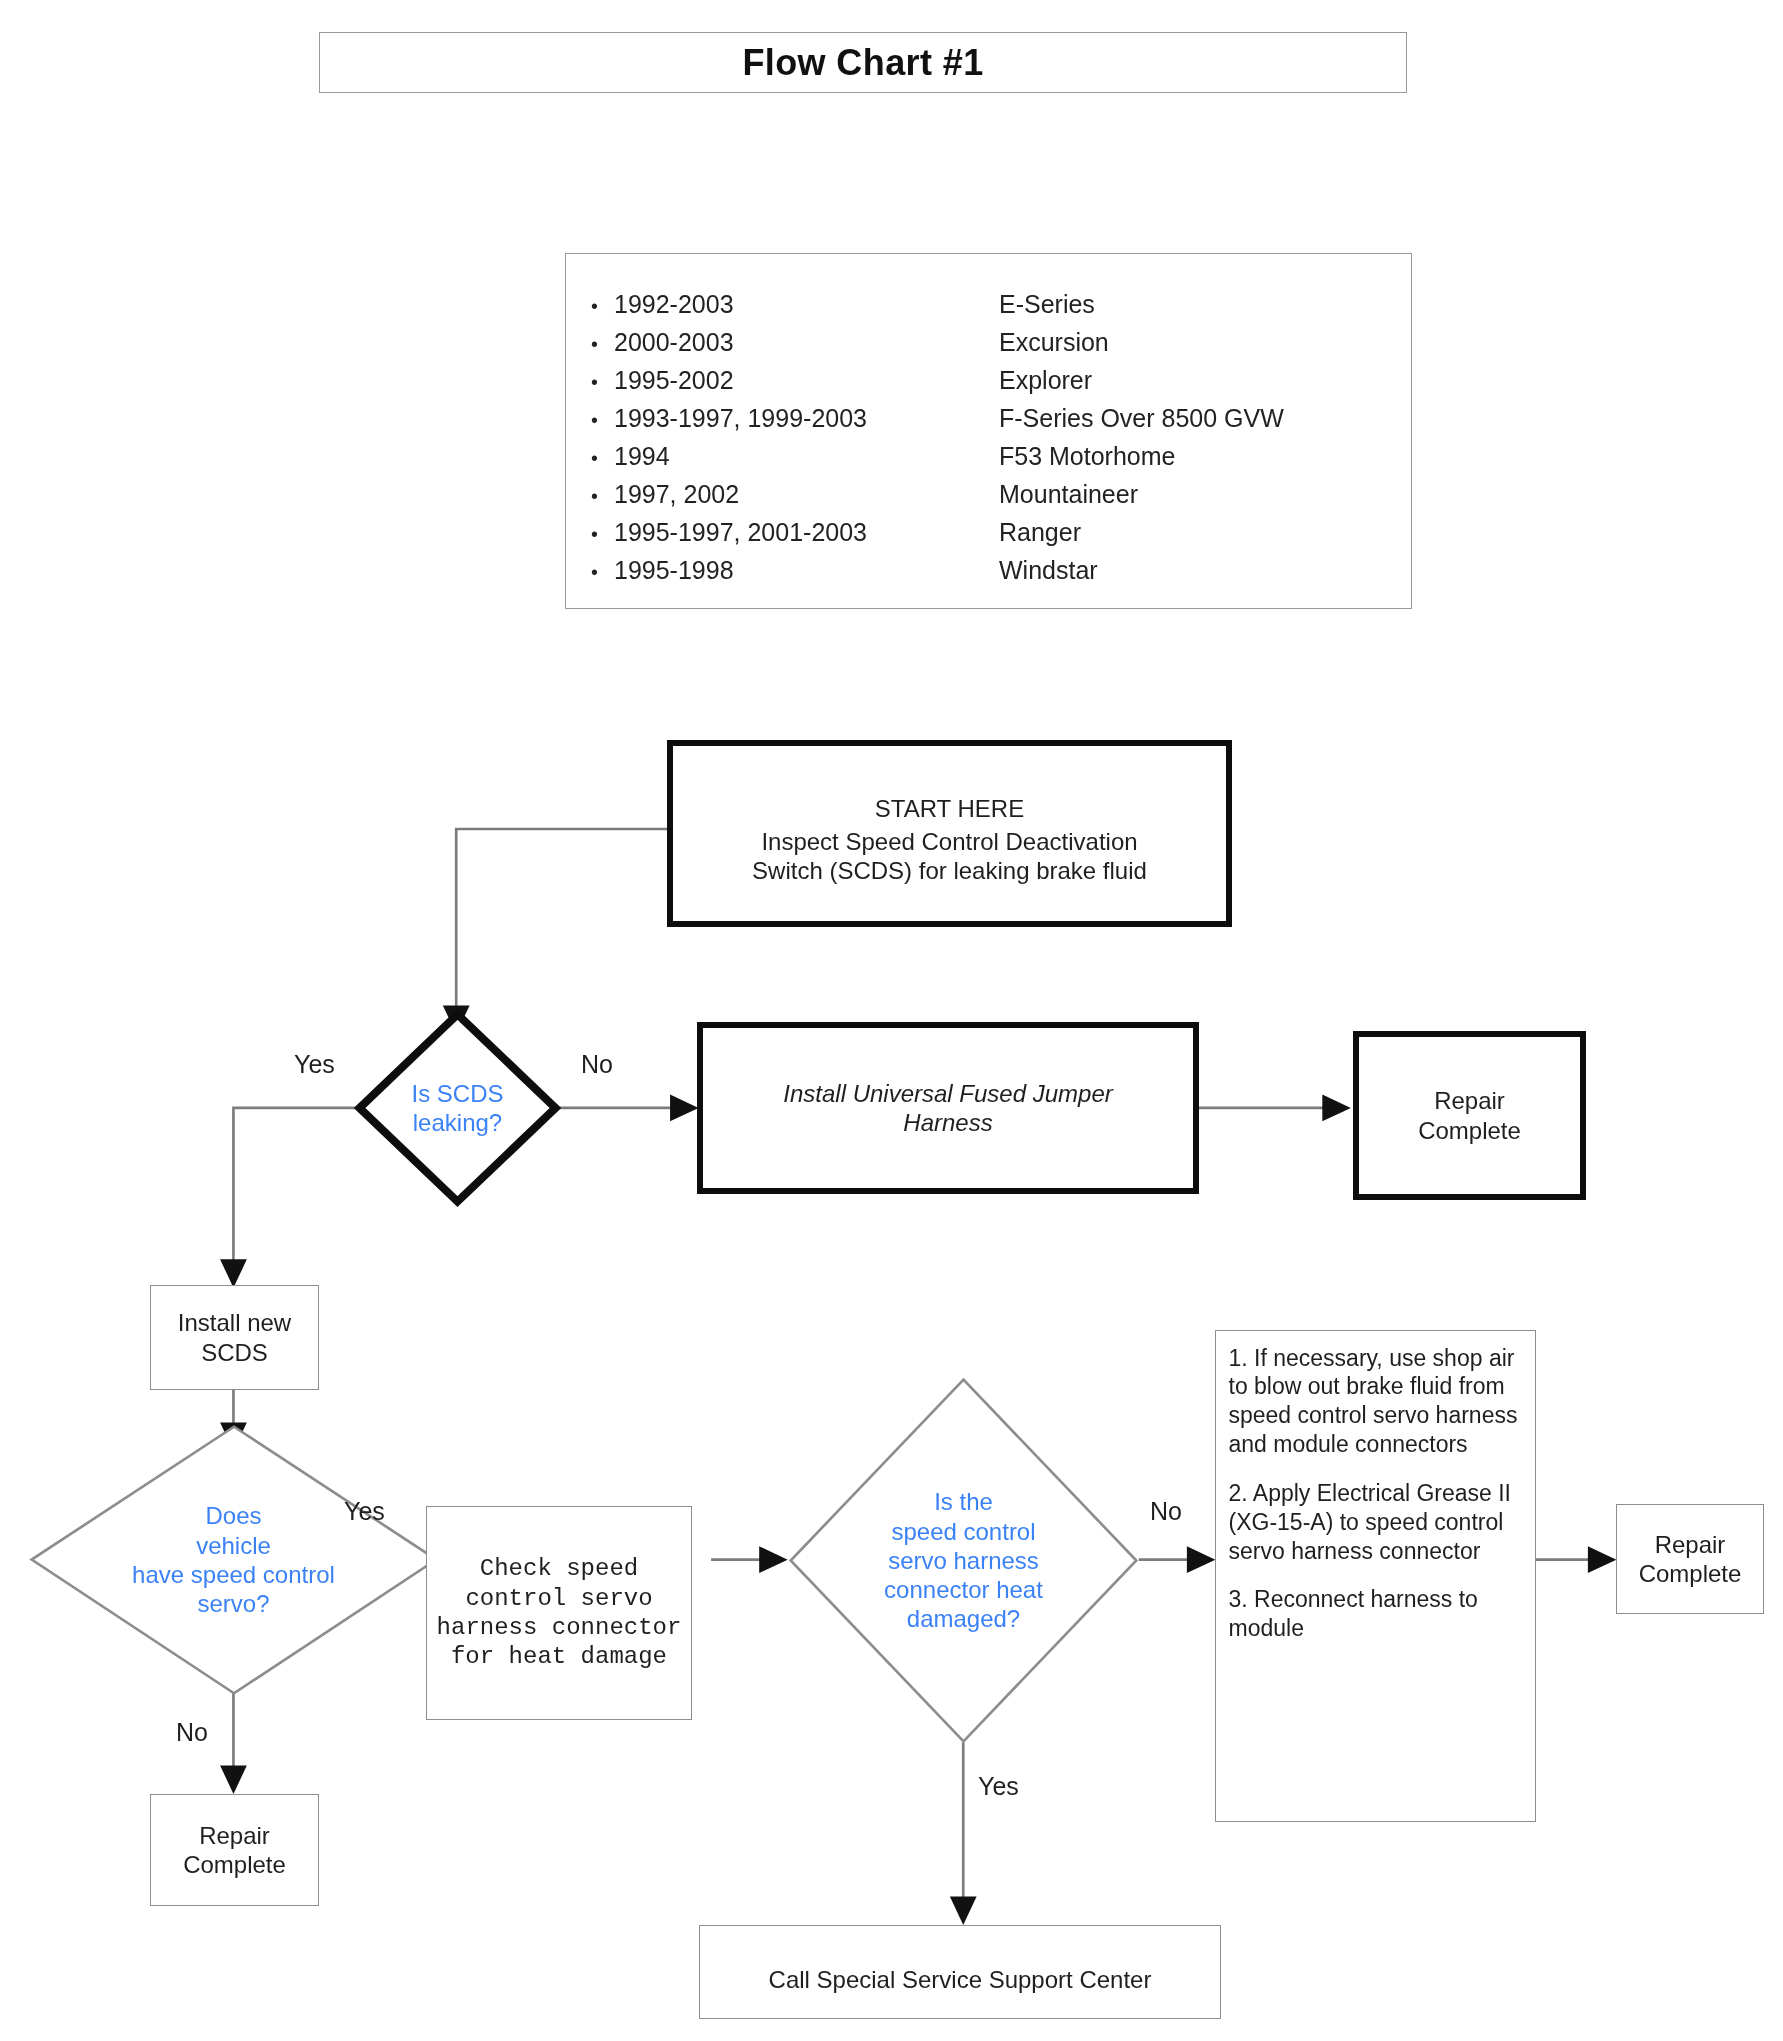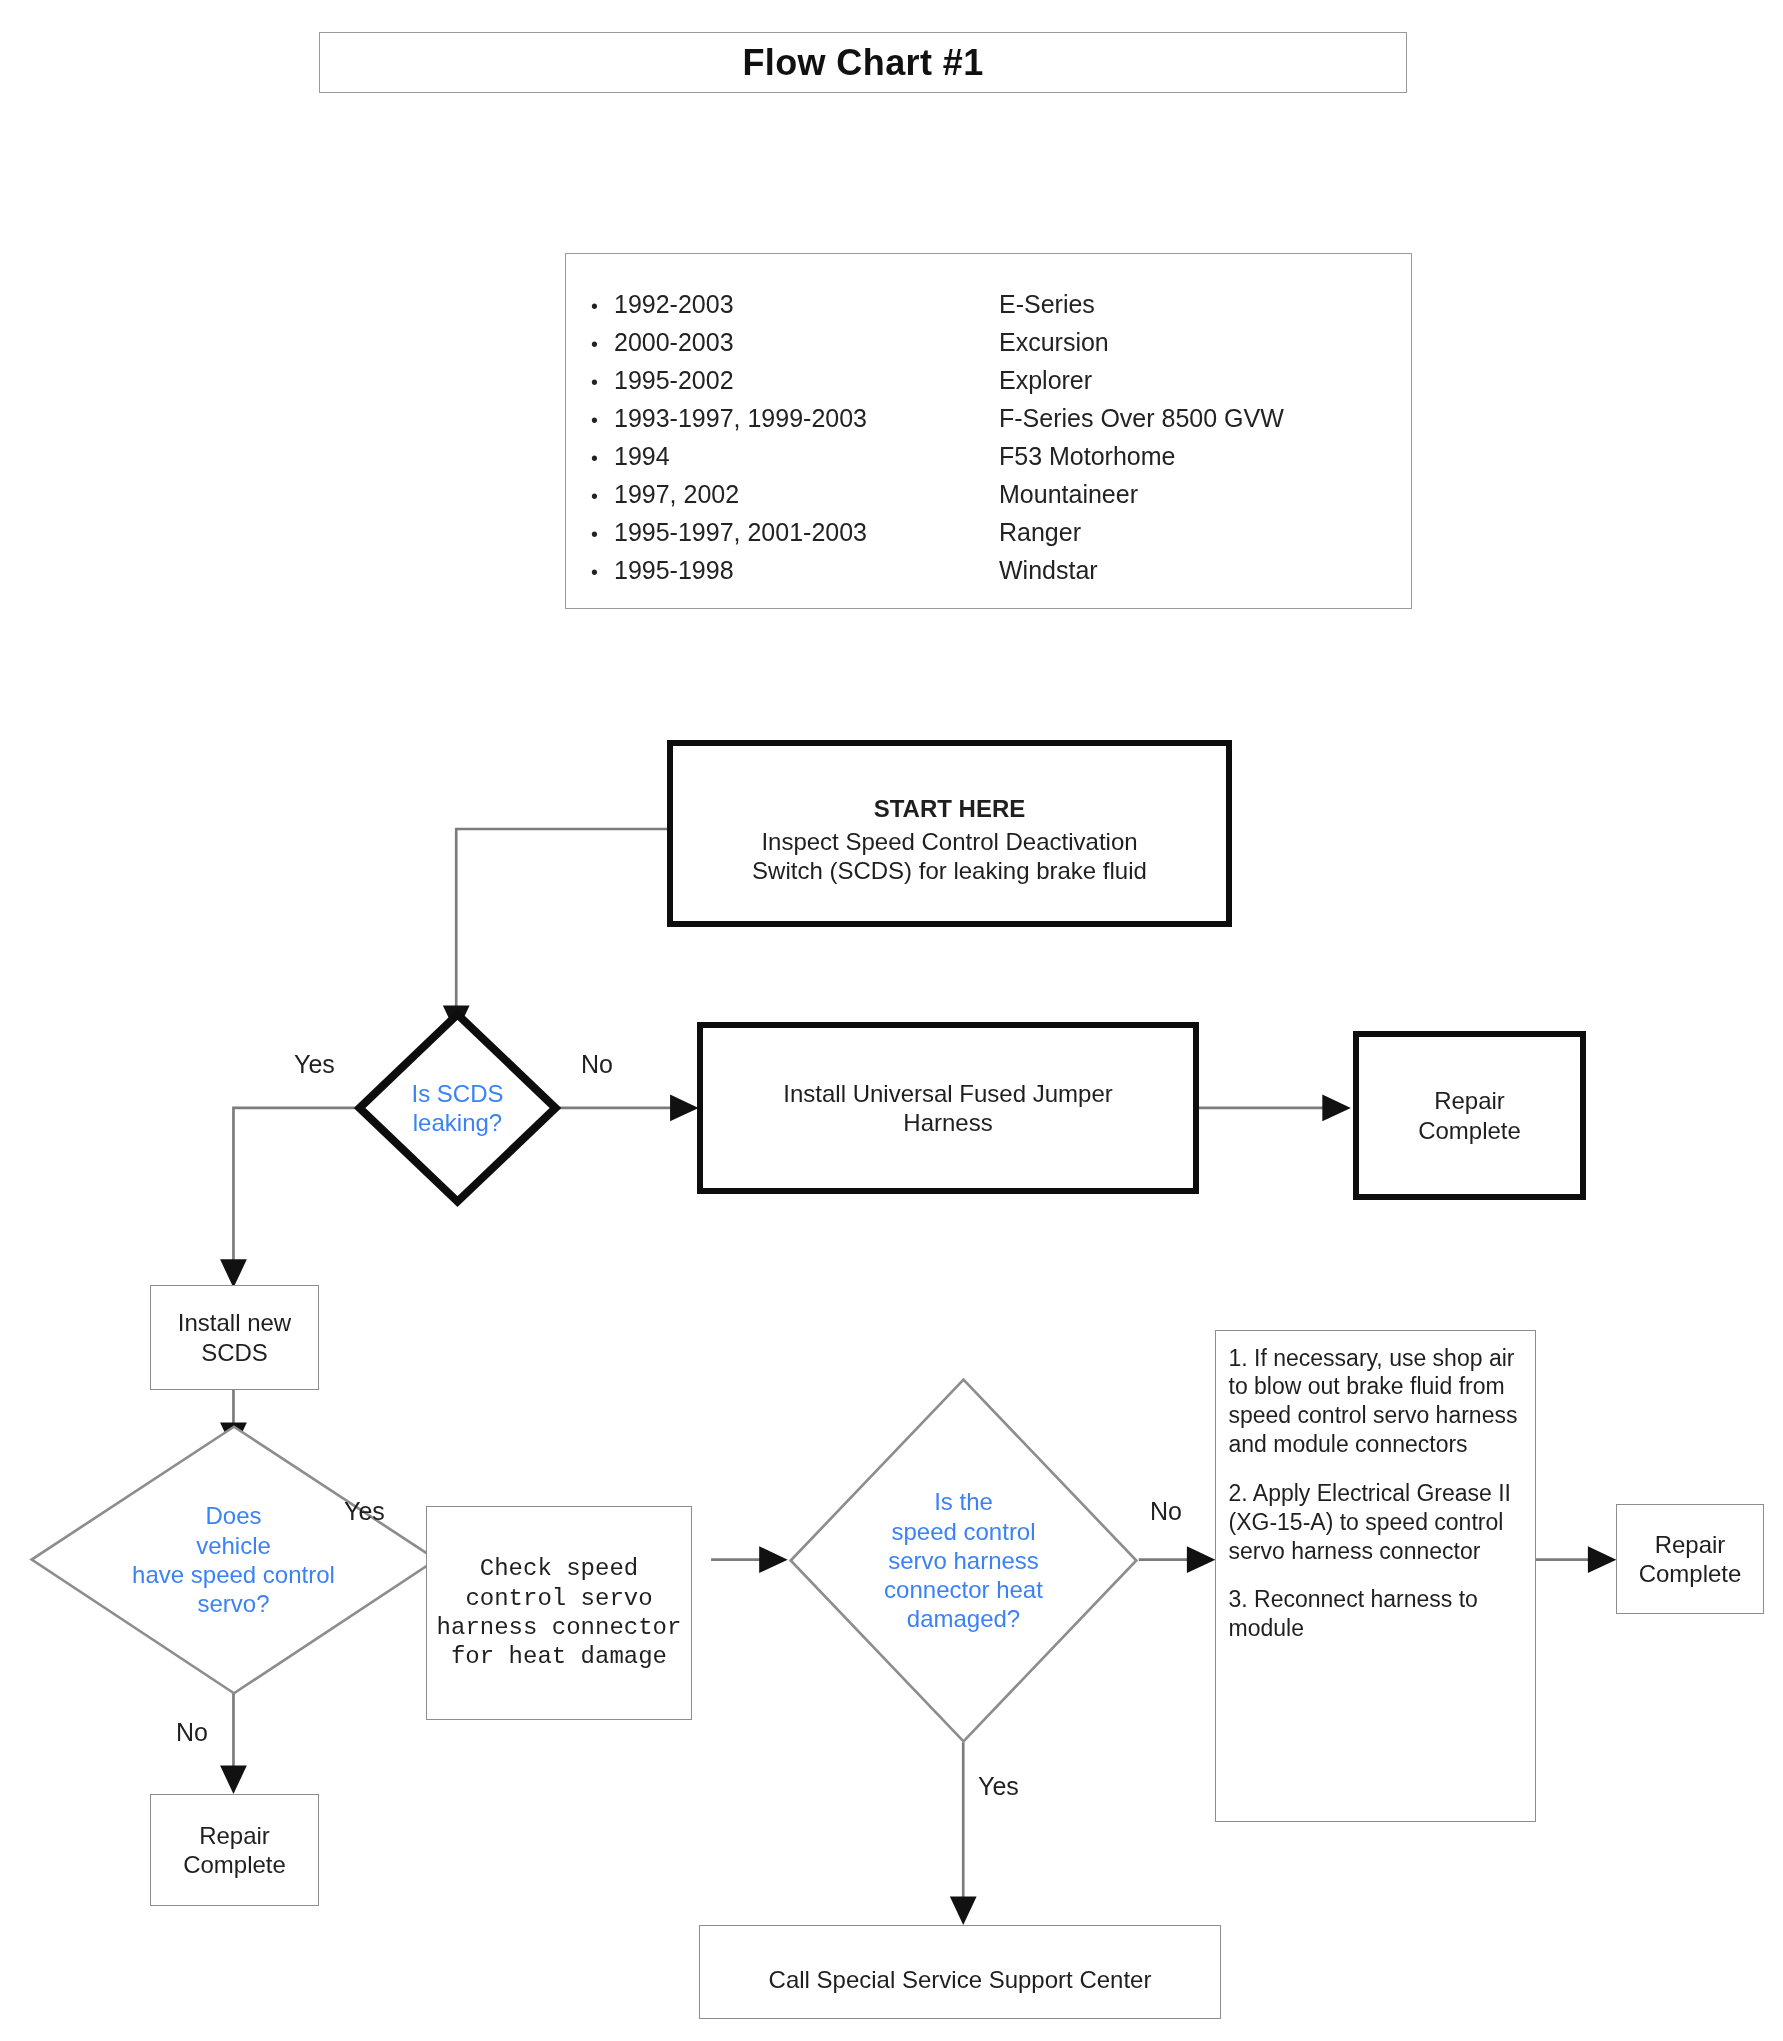--- a/index.html
+++ b/index.html
@@ -106,21 +106,21 @@
     font-size: 23px;
     line-height: 1.26;
   }
   .node.align-top {
     align-items: center;
     padding-top: 21px;
   }
 
   .start-title {
     display: block;
-    font-weight: bold;
+    font-weight: normal;
     margin-bottom: 3.6px;
     margin-top: 12px;
   }
 
   
   .diamond {
     position: absolute;
     box-sizing: border-box;
   }
   .diamond svg {
@@ -290,21 +290,21 @@
     <div>
       <span>Is SCDS</span>
       <span>leaking?</span>
     </div>
   </div>
 </div>
 
 <div class="edge-label" style="left:294px; top:1050px;">Yes</div>
 <div class="edge-label" style="left:581px; top:1050px;">No</div>
 
-<div class="node thick" id="node-jumper" style="left:697px; top:1022px; width:502px; height:172px;">
+<div class="node thick" id="node-jumper" style="left:697px; top:1022px; width:502px; height:172px;font-style:italic;">
   <div>
     <span>Install Universal Fused Jumper</span><br>
     <span>Harness</span>
   </div>
 </div>
 
 <div class="node thick" id="node-complete-top" style="left:1353px; top:1031px; width:233px; height:169px;">
   <div>
     <span>Repair</span><br>
     <span>Complete</span>

